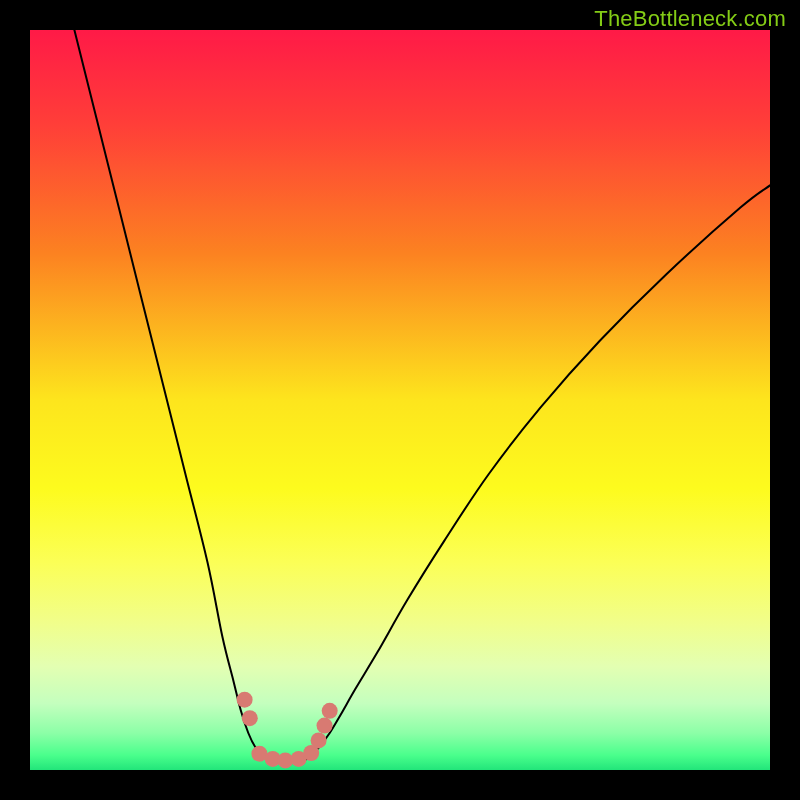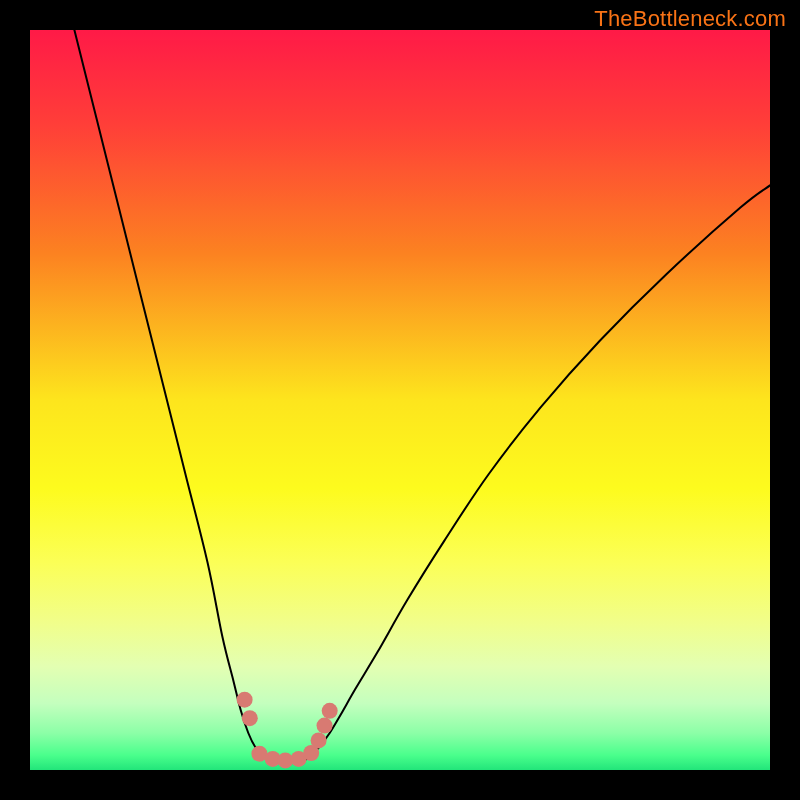--- a/index.html
+++ b/index.html
@@ -8,21 +8,21 @@
     height: 800px;
     background: #000;
     position: relative;
     font-family: Arial, Helvetica, sans-serif;
     overflow: hidden;
   }
   .watermark {
     position: absolute;
     top: 6px;
     right: 14px;
-    color: #f97316;
+    color: #84cc16;
     font-size: 22px;
     font-weight: 500;
     letter-spacing: 0.2px;
     z-index: 10;
   }
   .plot {
     position: absolute;
     left: 30px;
     top: 30px;
     width: 740px;

